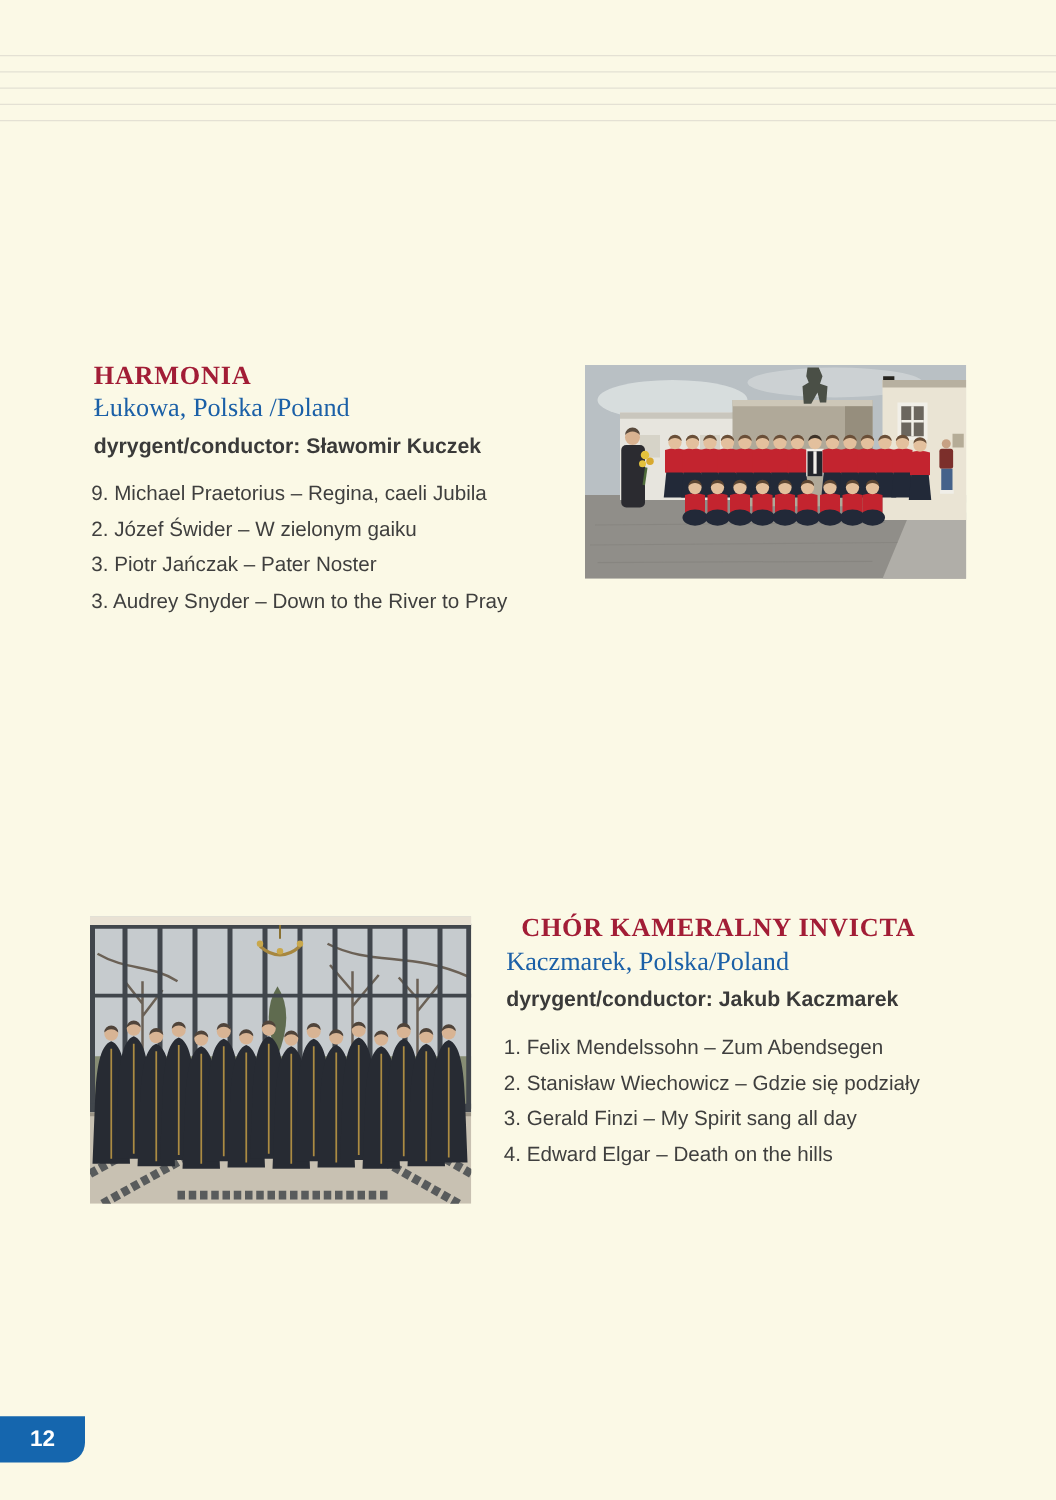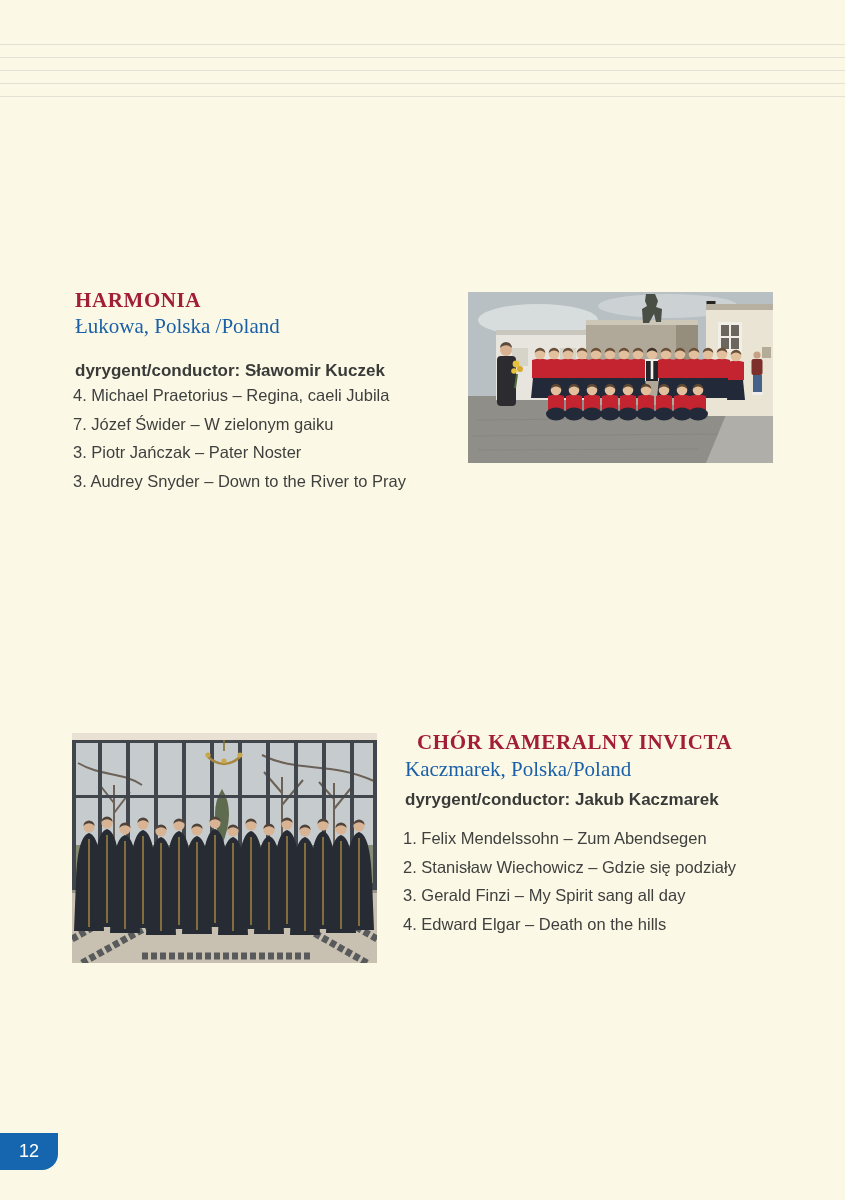--- a/index.html
+++ b/index.html
@@ -33,60 +33,60 @@
   }
   .programme {
     position:absolute; margin:0; padding:0; list-style:none;
     font-size:16.5px; color:#3f3f3e;
   }
   .programme li { line-height:28.6px; }
 
   
   .s1-name      { left:75px; top:289px; }
   .s1-location  { left:75px; top:314px; }
-  .s1-conductor { left:75px; top:360px; }
+  .s1-conductor { left:75px; top:346px; }
   .s1-programme { left:73px; top:381px; width:400px; }
   .s1-photo     { left:468px; top:292px; width:305px; height:171px; }
 
   
   .s2-photo     { left:72px;  top:733px; width:305px; height:230px; }
   .s2-name      { left:405px; top:731px;margin-left:12px; }
   .s2-location  { left:405px; top:757px; }
   .s2-conductor { left:405px; top:789px; }
   .s2-programme { left:403px; top:824px; width:420px; }
 
   .photo { position:absolute; margin:0; padding:0; }
   .photo svg { display:block; }
 
   .page-badge {
-    position:absolute; left:0; top:1133px; width:58px; height:37px;
+    position:absolute; left:0; top:1133px; width:68px; height:37px;
     background:#1566ae; border-radius:0 0 16px 0;
     display:flex; align-items:center; justify-content:center;
-    color:#ffffff; font-weight:400; font-size:18px;text-align:right;
+    color:#ffffff; font-weight:700; font-size:18px;text-align:right;
   }
 </style>
 </head>
 <body>
 
 <div class="page">
 
   <div>
     <div class="staff-line l1"></div>
     <div class="staff-line l2"></div>
     <div class="staff-line l3"></div>
     <div class="staff-line l4"></div>
     <div class="staff-line l5"></div>
   </div>
 
   <h2 class="choir-name s1-name">HARMONIA</h2>
   <div class="choir-location s1-location">Łukowa, Polska /Poland</div>
   <div class="choir-conductor s1-conductor">dyrygent/conductor: Sławomir Kuczek</div>
   <ul class="programme s1-programme">
-    <li>4. Michael Praetorius – Regina, caeli Jubila</li>
-    <li>7. Józef Świder – W zielonym gaiku</li>
+    <li>9. Michael Praetorius – Regina, caeli Jubila</li>
+    <li>2. Józef Świder – W zielonym gaiku</li>
     <li>3. Piotr Jańczak – Pater Noster</li>
     <li>3. Audrey Snyder – Down to the River to Pray</li>
   </ul>
 
   <figure class="photo s1-photo">
     <svg width="305" height="171" viewBox="0 0 305 171">
 
       <rect width="305" height="110" fill="#b9c0c4"></rect>
       <ellipse cx="70" cy="28" rx="60" ry="16" fill="#dfe3e4" opacity="0.8"></ellipse>
       <ellipse cx="200" cy="14" rx="70" ry="12" fill="#d4d9da" opacity="0.7"></ellipse>

